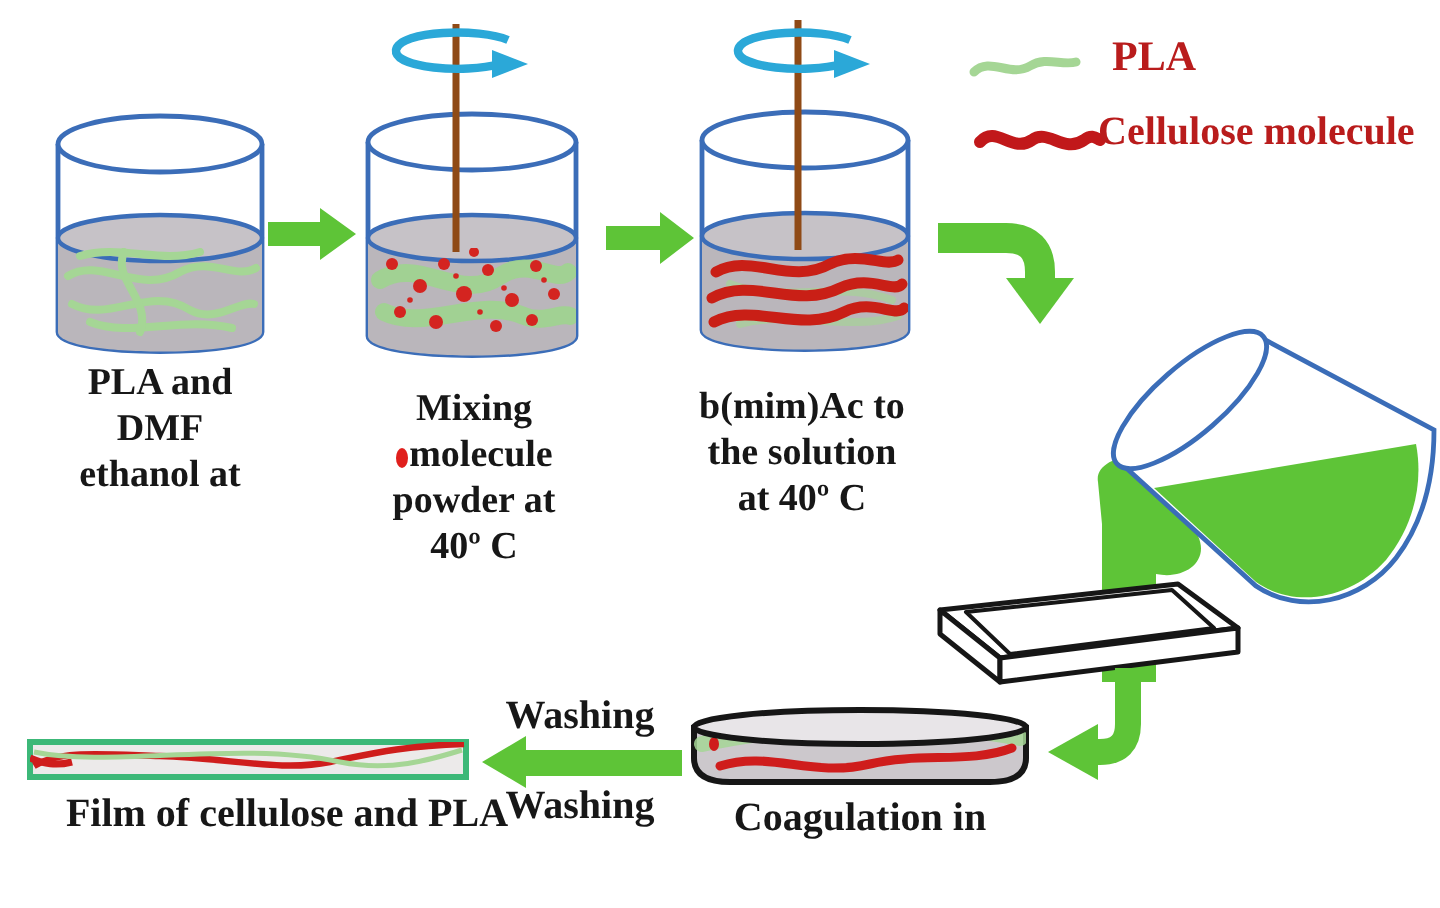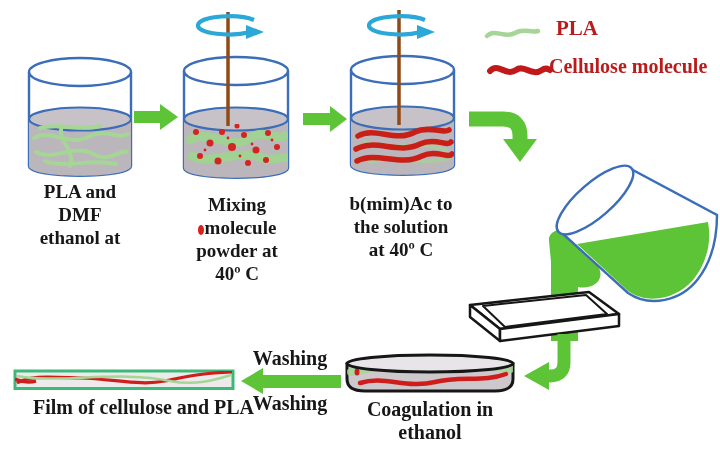--- a/index.html
+++ b/index.html
@@ -186,18 +186,17 @@
   </div>
 
   <div class="legend-label" style="left:556px;top:16px;font-size:21px;">PLA</div>
   <div class="legend-label" style="left:549px;top:55px;">Cellulose molecule</div>
 
   <div class="label big" style="left:245px;top:347px;width:90px;">Washing</div>
   <div class="label big" style="left:245px;top:392px;width:90px;">Washing</div>
 
   <div class="label big" style="left:350px;top:398px;width:160px;">
     <div>Coagulation in</div>
-    <div>ethanol</div>
   </div>
 
   <div class="label big" style="left:22px;top:396px;width:243px;">Film of cellulose and PLA</div>
 
 </div>
 
 </body></html>

